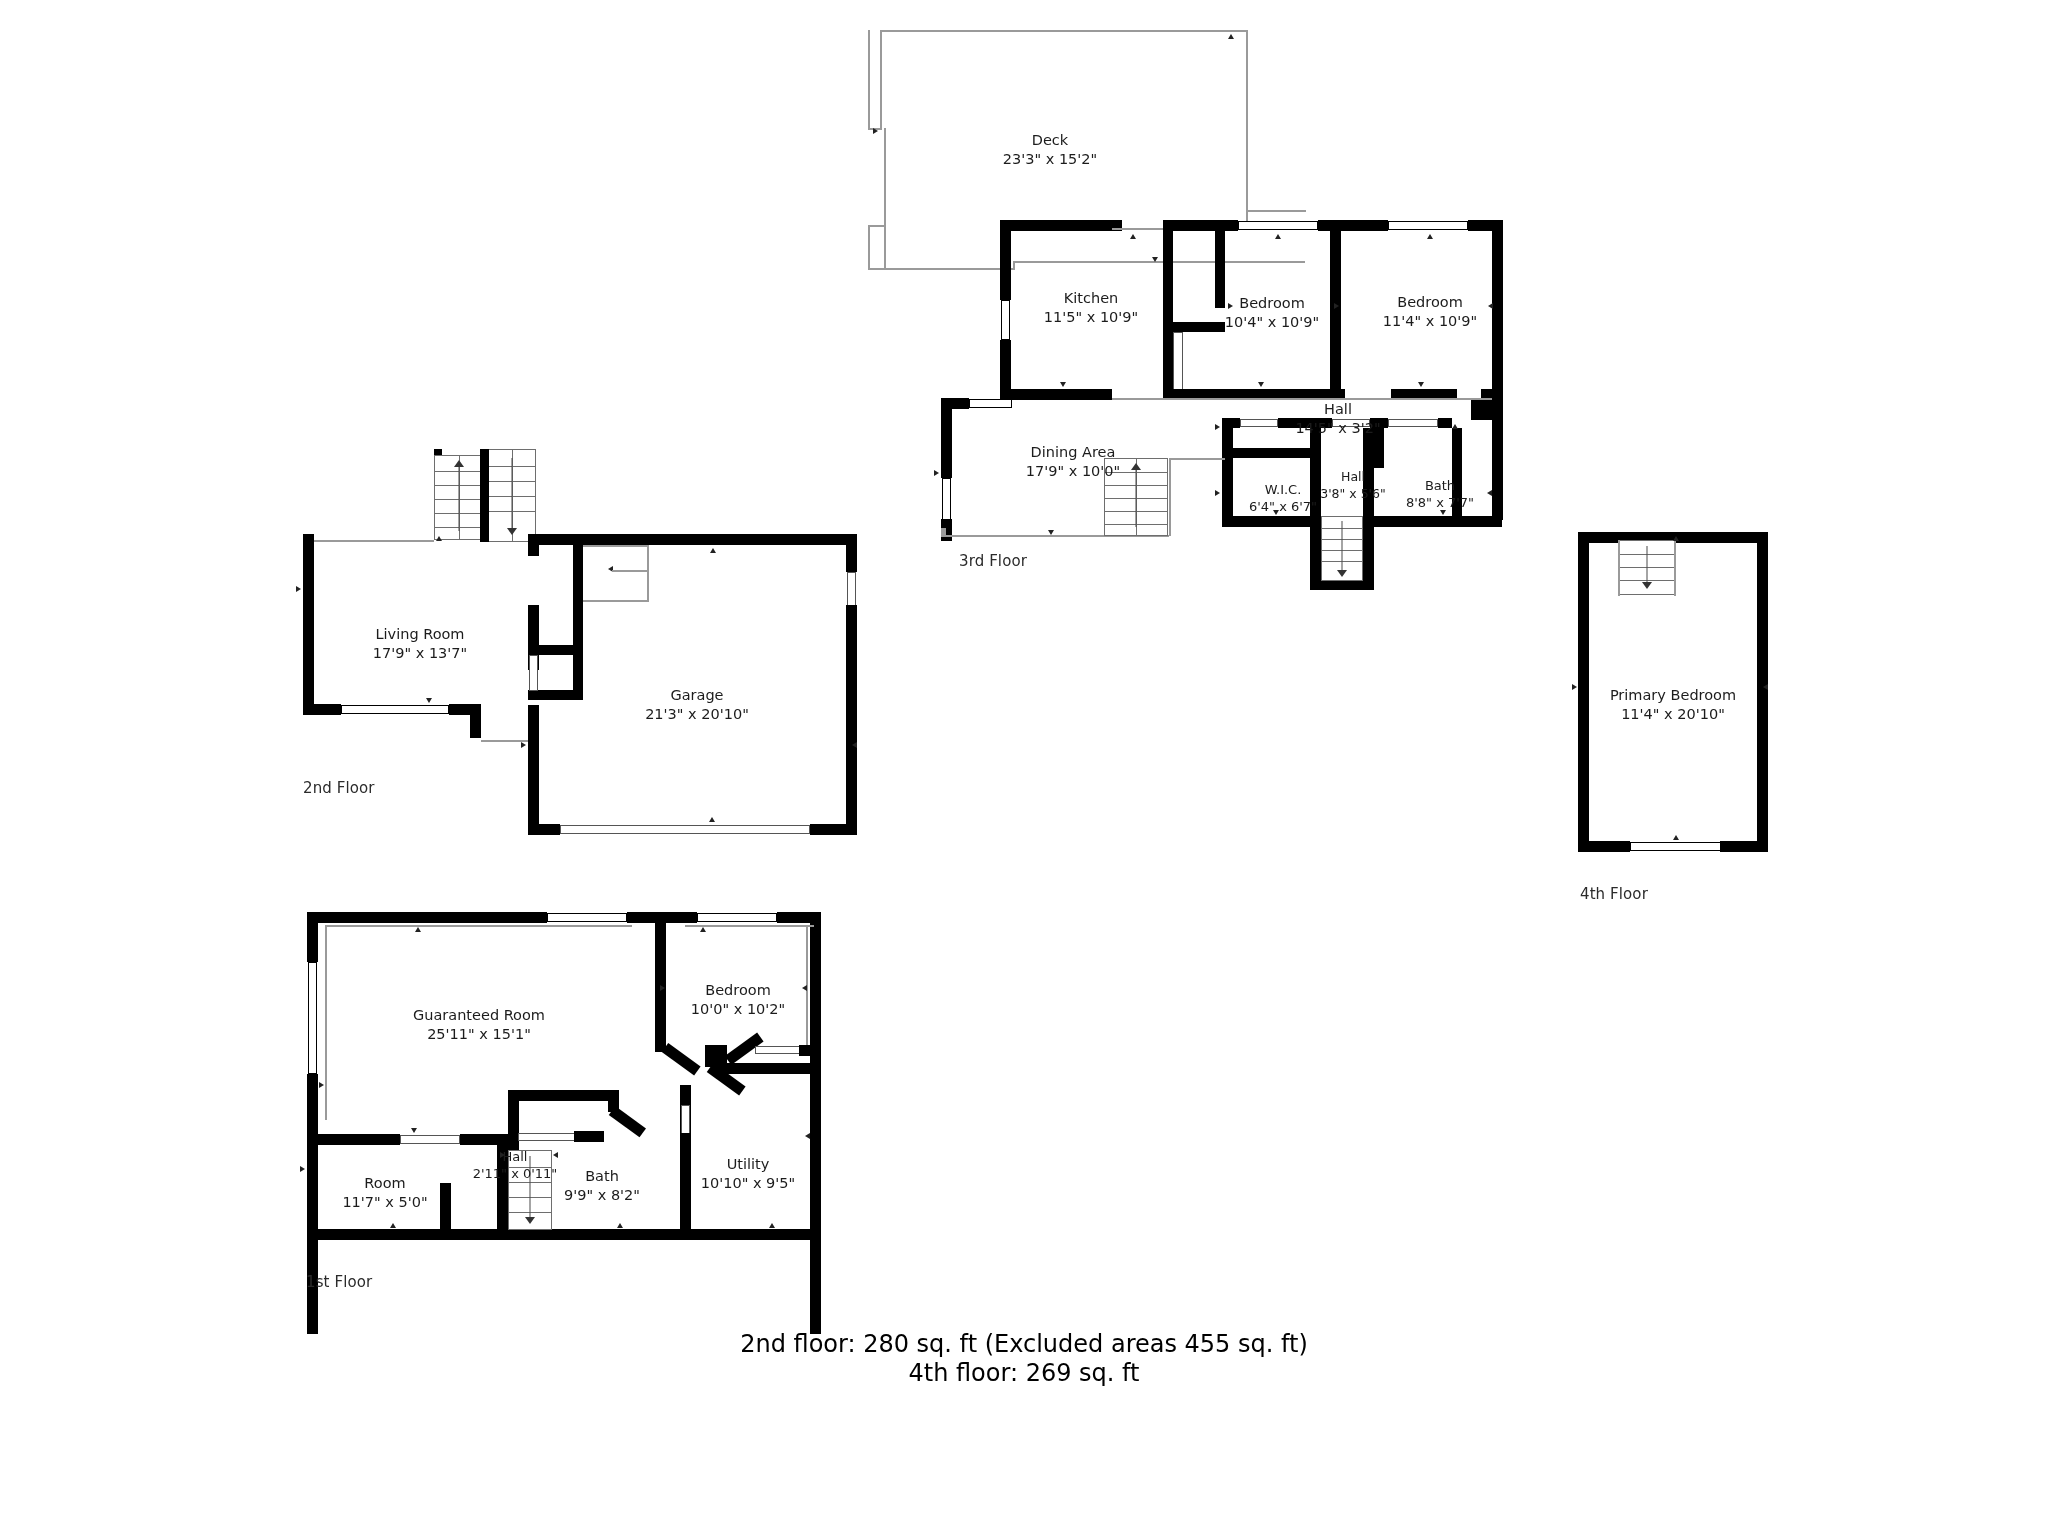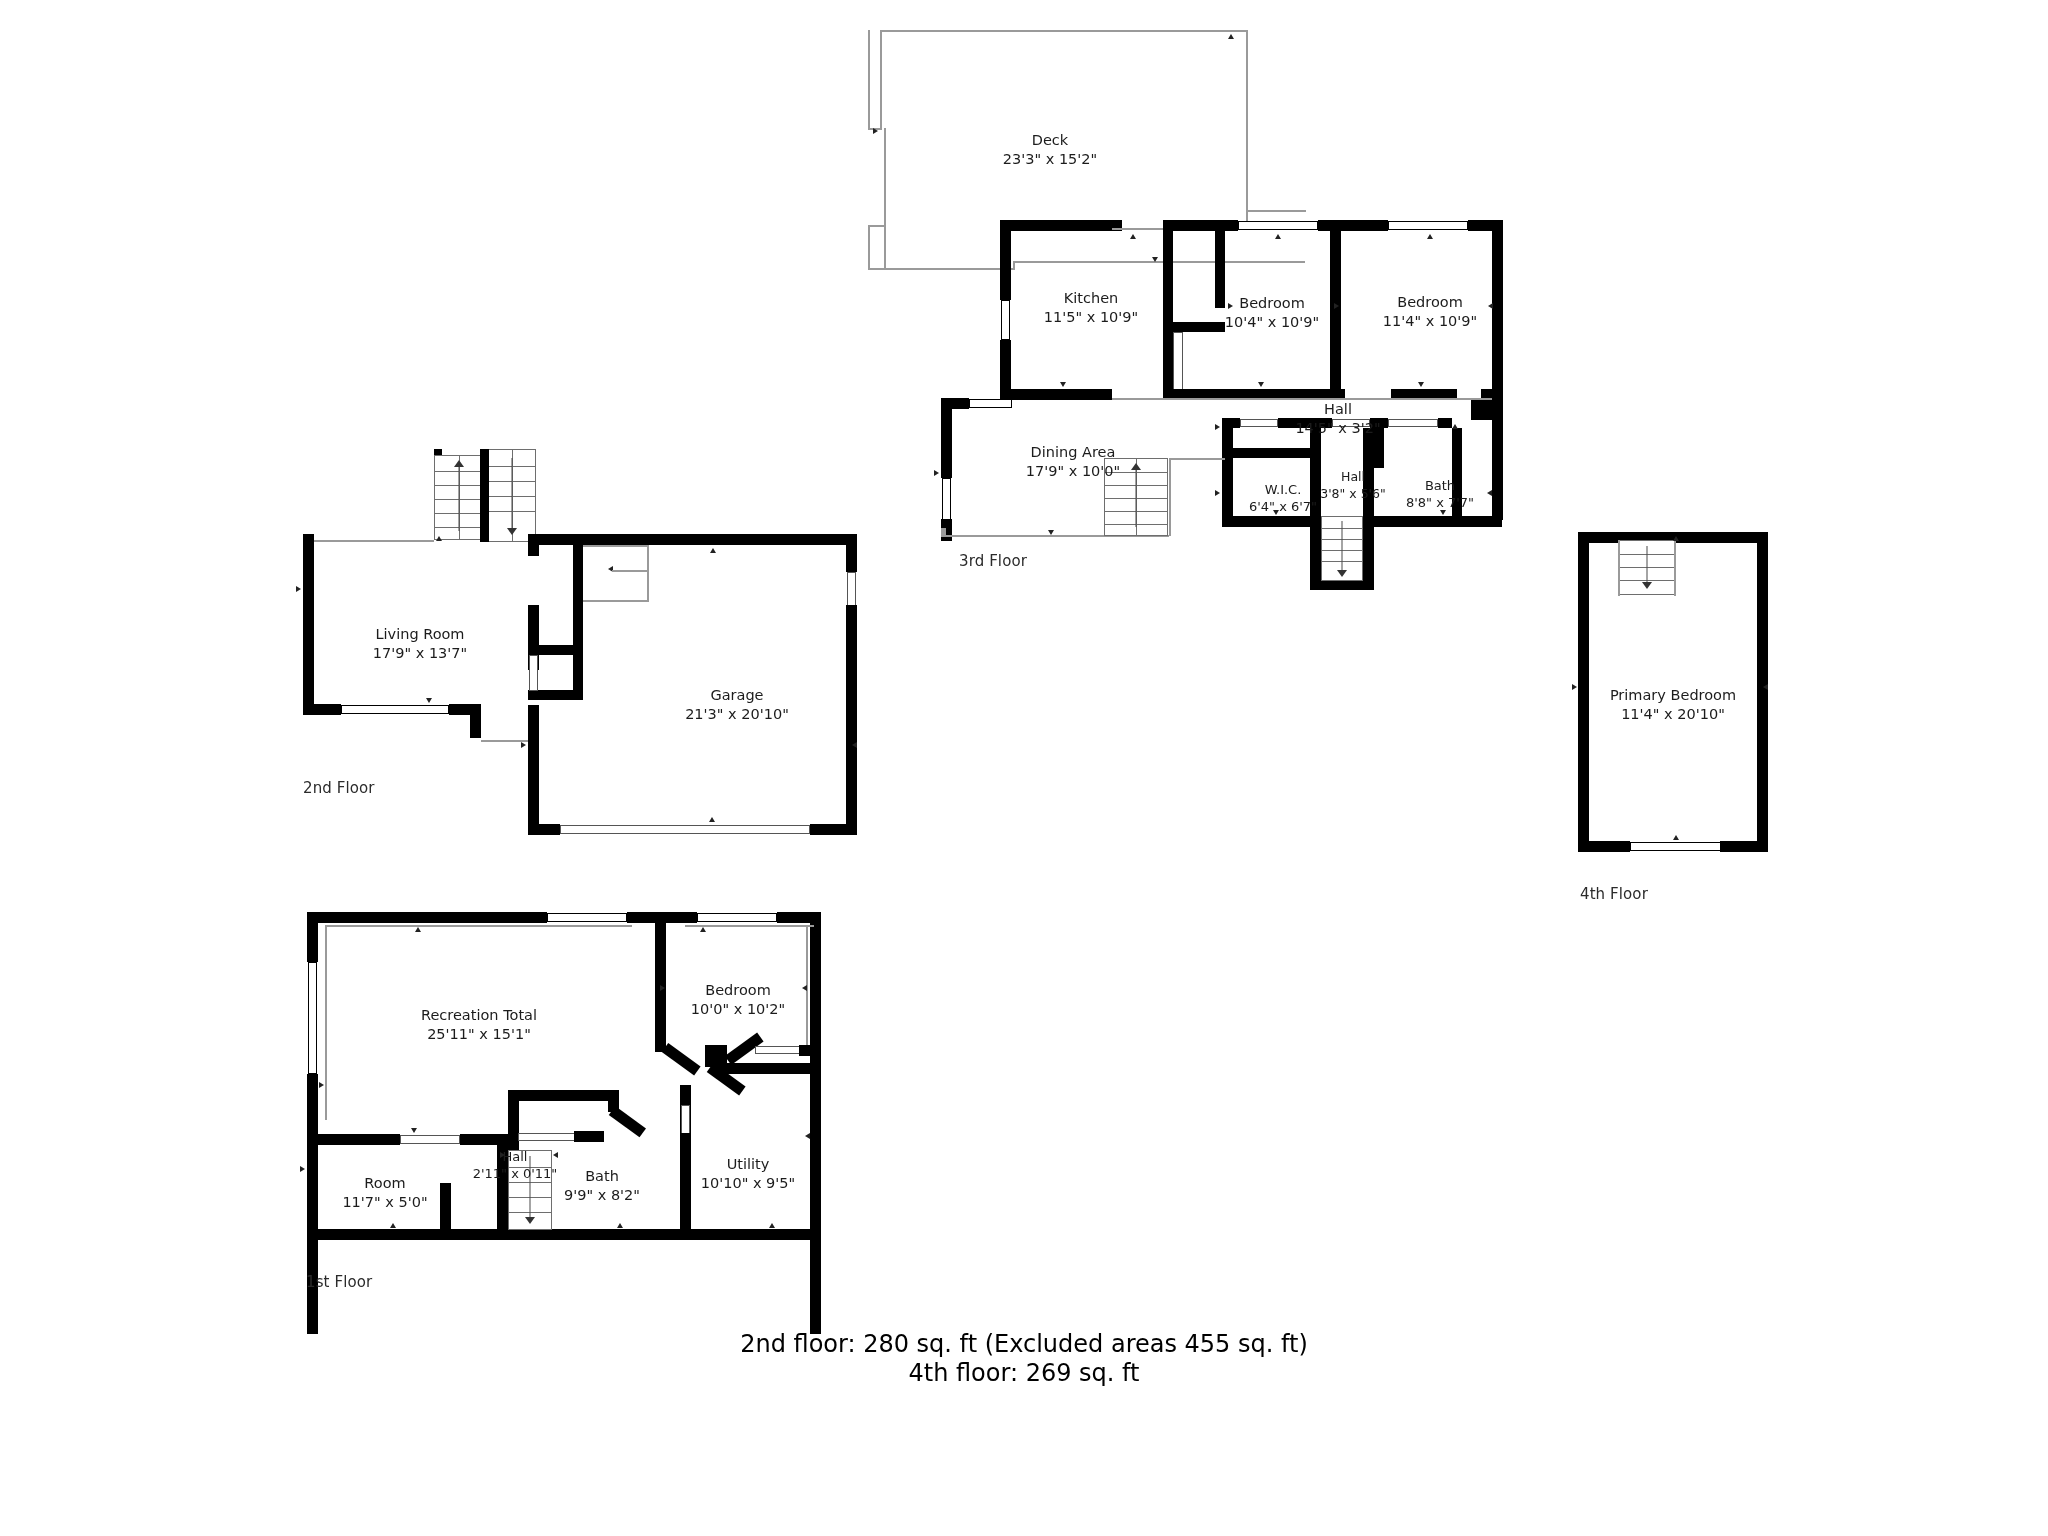--- a/index.html
+++ b/index.html
@@ -393,21 +393,21 @@
     <div class="tick tick-d" style="left:426px; top:698px;"></div>
     <div class="tick tick-u" style="left:710px; top:548px;"></div>
     <div class="tick tick-r" style="left:521px; top:742px;"></div>
     <div class="tick tick-l" style="left:852px; top:742px;"></div>
     <div class="tick tick-u" style="left:709px; top:817px;"></div>
 
     <div class="room-label" style="left:420px; top:644px;">
       <span class="rname">Living Room</span>
       <span class="rdim">17'9" x 13'7"</span>
     </div>
-    <div class="room-label" style="left:697px; top:705px;margin-left:40px;">
+    <div class="room-label" style="left:697px; top:705px;">
       <span class="rname">Garage</span>
       <span class="rdim">21'3" x 20'10"</span>
     </div>
 
     <div class="floor-label" style="left:303px; top:779px;">2nd Floor</div>
   </div>
 
   <div class="floor-canvas" style="left:0px; top:0px; width:900px; height:1400px;">
 
     <div class="wall" style="left:307px; top:912px; width:240px; height:11px;"></div>
@@ -475,21 +475,21 @@
     <div class="tick tick-d" style="left:411px; top:1128px;"></div>
     <div class="tick tick-r" style="left:300px; top:1166px;"></div>
     <div class="tick tick-u" style="left:390px; top:1223px;"></div>
     <div class="tick tick-u" style="left:617px; top:1223px;"></div>
     <div class="tick tick-u" style="left:769px; top:1223px;"></div>
     <div class="tick tick-l" style="left:805px; top:1133px;"></div>
     <div class="tick tick-r" style="left:500px; top:1152px;"></div>
     <div class="tick tick-l" style="left:553px; top:1152px;"></div>
 
     <div class="room-label" style="left:479px; top:1025px;">
-      <span class="rname">Recreation Total</span>
+      <span class="rname">Guaranteed Room</span>
       <span class="rdim">25'11" x 15'1"</span>
     </div>
     <div class="room-label" style="left:738px; top:1000px;">
       <span class="rname">Bedroom</span>
       <span class="rdim">10'0" x 10'2"</span>
     </div>
     <div class="room-label" style="left:385px; top:1193px;">
       <span class="rname">Room</span>
       <span class="rdim">11'7" x 5'0"</span>
     </div>

